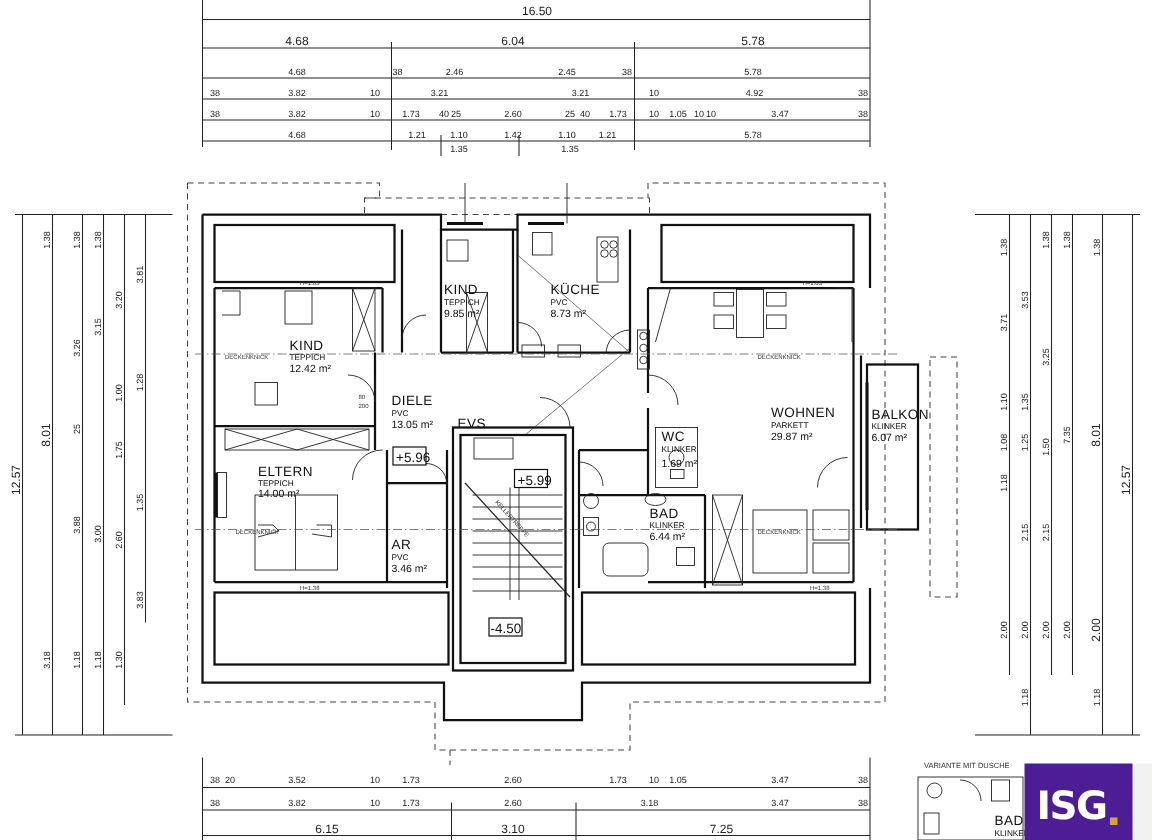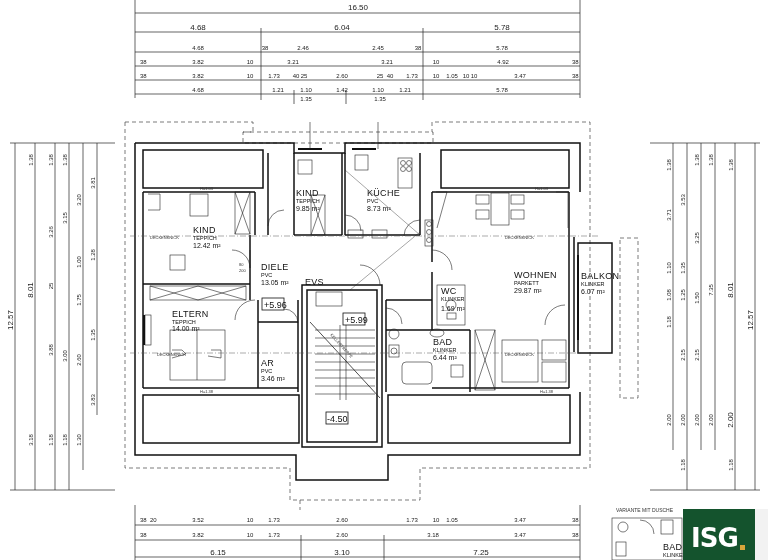--- a/index.html
+++ b/index.html
@@ -5,21 +5,21 @@
   html,body{margin:0;padding:0;background:#fff;}
   body{width:768px;height:560px;overflow:hidden;position:relative;font-family:"Liberation Sans",sans-serif;}
   #plan{position:absolute;left:0;top:0;}
   .dim{font-family:"Liberation Sans",sans-serif;font-size:6px;fill:#222;}
   .dimL{font-family:"Liberation Sans",sans-serif;font-size:8px;fill:#222;}
   .room{font-family:"Liberation Sans",sans-serif;font-size:9px;fill:#111;letter-spacing:0.3px;}
   .sub{font-family:"Liberation Sans",sans-serif;font-size:5.5px;fill:#111;}
   .area{font-family:"Liberation Sans",sans-serif;font-size:7px;fill:#111;}
   .lvl{font-family:"Liberation Sans",sans-serif;font-size:9px;fill:#111;}
   .tiny{font-family:"Liberation Sans",sans-serif;font-size:4px;fill:#333;}
-  #logo{position:absolute;left:683px;top:509px;width:72px;height:51px;background:#14532d;}
+  #logo{position:absolute;left:683px;top:509px;width:72px;height:51px;background:#4c1d95;}
   #logo span{position:absolute;left:8px;top:14px;color:#fff;font-family:"DejaVu Sans",sans-serif;font-weight:bold;font-size:26px;letter-spacing:-1px;}
   #logo i{position:absolute;left:57px;top:36px;width:5px;height:5px;background:#d7a53a;}
   #rightedge{position:absolute;left:755px;top:509px;width:13px;height:51px;background:#f2f2f2;}
 </style>
 </head>
 <body>
 
 <svg id="plan" width="768" height="560" viewBox="0 0 768 560" xmlns="http://www.w3.org/2000/svg">
   <g stroke="#222" stroke-width="0.7" fill="none">
 

